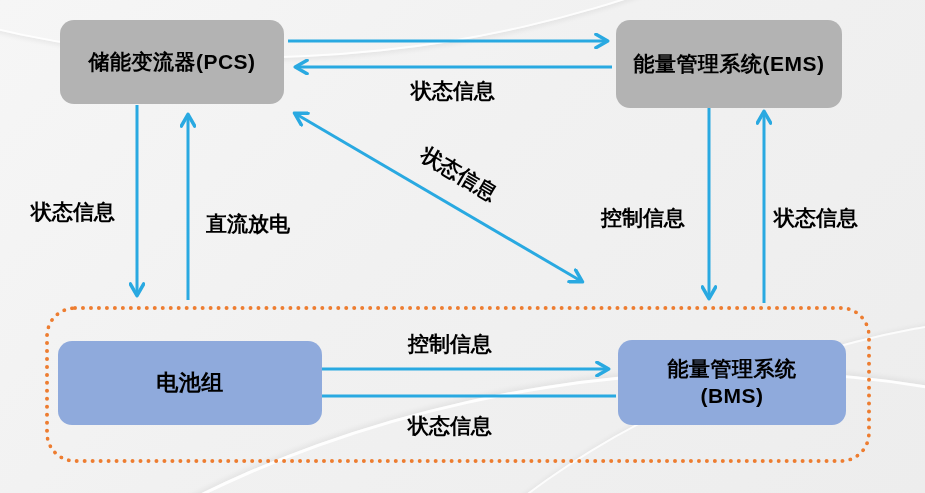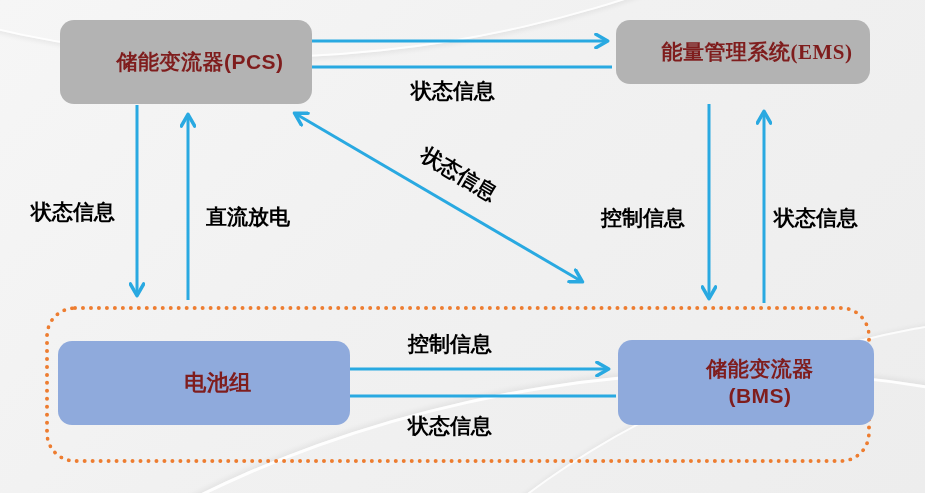--- a/index.html
+++ b/index.html
@@ -14,45 +14,45 @@
   .swoosh{position:absolute;border-radius:50%;border:2px solid rgba(255,255,255,.85);
     box-shadow:0 3px 4px rgba(0,0,0,.05);}
   .swoosh.s1{width:1500px;height:900px;left:-420px;top:-850px;transform:rotate(-6deg);}
   .swoosh.s2{width:1600px;height:1000px;left:-180px;top:380px;transform:rotate(-9deg);
     border:3px solid rgba(255,255,255,.9);box-shadow:0 -3px 5px rgba(0,0,0,.05);}
   .swoosh.s3{width:1200px;height:700px;left:340px;top:330px;transform:rotate(-14deg);
     border:2px solid rgba(255,255,255,.8);box-shadow:0 -2px 4px rgba(0,0,0,.04);}
 
   .node{
     position:absolute;display:flex;flex-direction:column;align-items:center;justify-content:center;
-    border-radius:14px;color:#7f1d1d;font-weight:bold;font-size:21px;line-height:1.25;
-    text-align:center;letter-spacing:.5px;padding-left:28px;
+    border-radius:14px;color:#000000;font-weight:bold;font-size:21px;line-height:1.25;
+    text-align:center;letter-spacing:.5px;
   }
   .node.gray{background:#b3b3b3;}
   .node.blue{background:#8faadc;}
   #node-pcs{left:60px;top:20px;width:224px;height:84px;}
-  #node-ems{left:616px;top:20px;width:226px;height:64px;font-family:Liberation Serif, serif;}
+  #node-ems{left:616px;top:20px;width:226px;height:88px;}
   #node-battery{left:58px;top:341px;width:264px;height:84px;font-size:22px;}
   #node-bms{left:618px;top:340px;width:228px;height:85px;}
 
   #container-bms{
     position:absolute;left:45px;top:306px;width:818px;height:149px;
     border:4px dotted #ed7d31;border-radius:30px;background:transparent;
   }
 
   svg.arrows{position:absolute;left:0;top:0;pointer-events:none;}
 
   .edge-label{
     position:absolute;font-weight:bold;font-size:21px;color:#000;white-space:nowrap;
   }
   #lbl-top-status{left:373px;top:77px;width:160px;text-align:center;}
   #lbl-diag-status{left:394px;top:160px;width:130px;text-align:center;
     transform:rotate(30.5deg);transform-origin:center;}
   #lbl-dc-charge{left:31px;top:198px;}
-  #lbl-dc-discharge{left:206px;top:203px;}
+  #lbl-dc-discharge{left:206px;top:210px;}
   #lbl-ems-control{left:601px;top:204px;}
   #lbl-ems-status{left:774px;top:204px;}
   #lbl-bottom-control{left:370px;top:330px;width:160px;text-align:center;}
   #lbl-bottom-status{left:370px;top:412px;width:160px;text-align:center;}
 </style>
 </head>
 <body>
 
 <div class="bg">
   <div class="bg-grad"></div>
@@ -88,21 +88,21 @@
 
 <div id="node-ems" class="node gray">
   <span>能量管理系统(EMS)</span>
 </div>
 
 <div id="node-battery" class="node blue">
   <span>电池组</span>
 </div>
 
 <div id="node-bms" class="node blue">
-  <span>储能变流器</span>
+  <span>能量管理系统</span>
   <span>(BMS)</span>
 </div>
 
 <div id="lbl-top-status" class="edge-label">状态信息</div>
 
 <div id="lbl-diag-status" class="edge-label">状态信息</div>
 
 <div id="lbl-dc-charge" class="edge-label">状态信息</div>
 
 <div id="lbl-dc-discharge" class="edge-label">直流放电</div>

